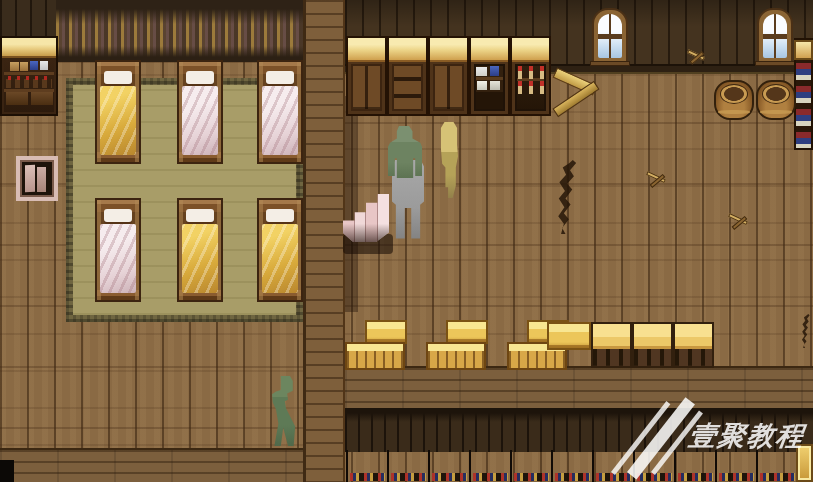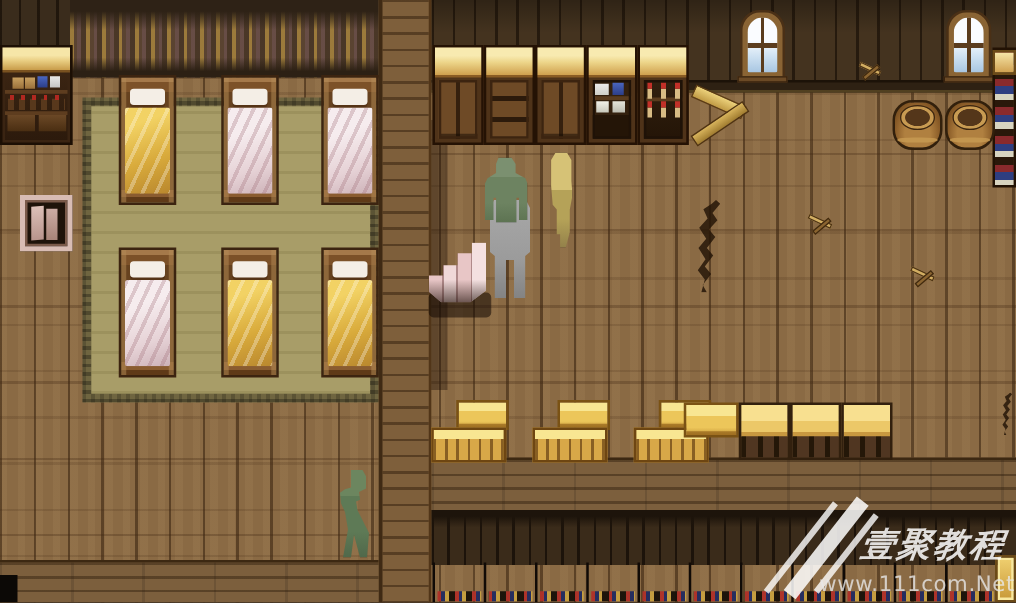--- a/index.html
+++ b/index.html
@@ -216,15 +216,14 @@
       <div class="ent e-npc-tan npc" style="left: 440px; top: 122px; width: 18px; height: 76px;"></div>
       <div class="ent e-npc-walker npc" style="left: 264px; top: 376px; width: 40px; height: 70px;"></div>
     </div>
   <div class="watermark">
     <div class="wm-slashes">
         <i></i>
         <i></i>
         <i></i>
       </div>
     <div class="wm-title">壹聚教程</div>
-    <div class="wm-url">www.111com.Net</div>
   </div>
 </div>
 
 </body></html>

